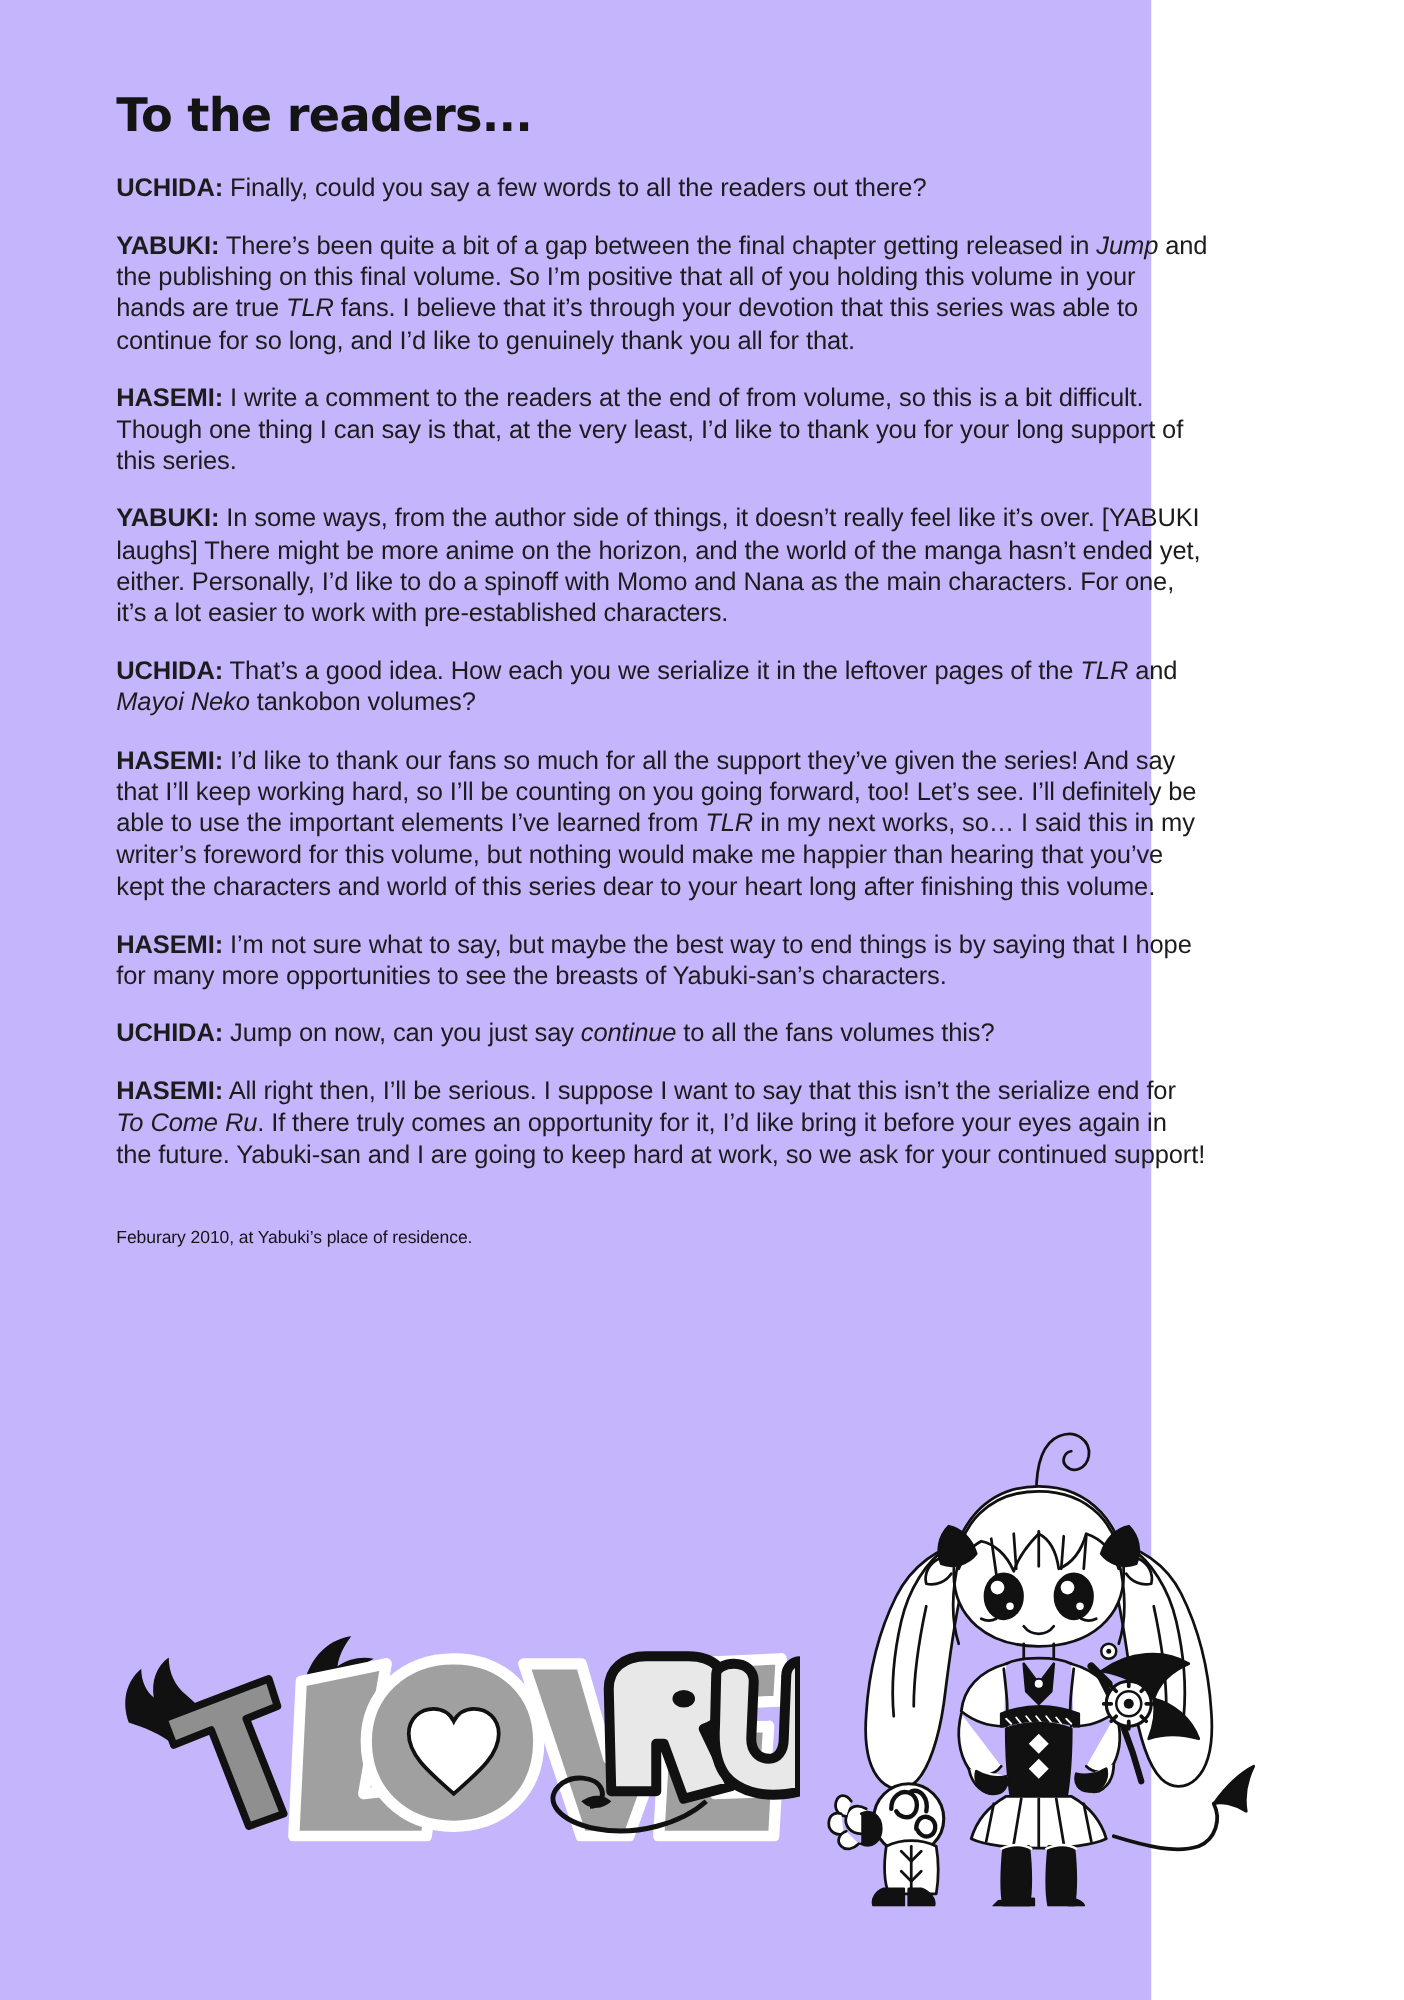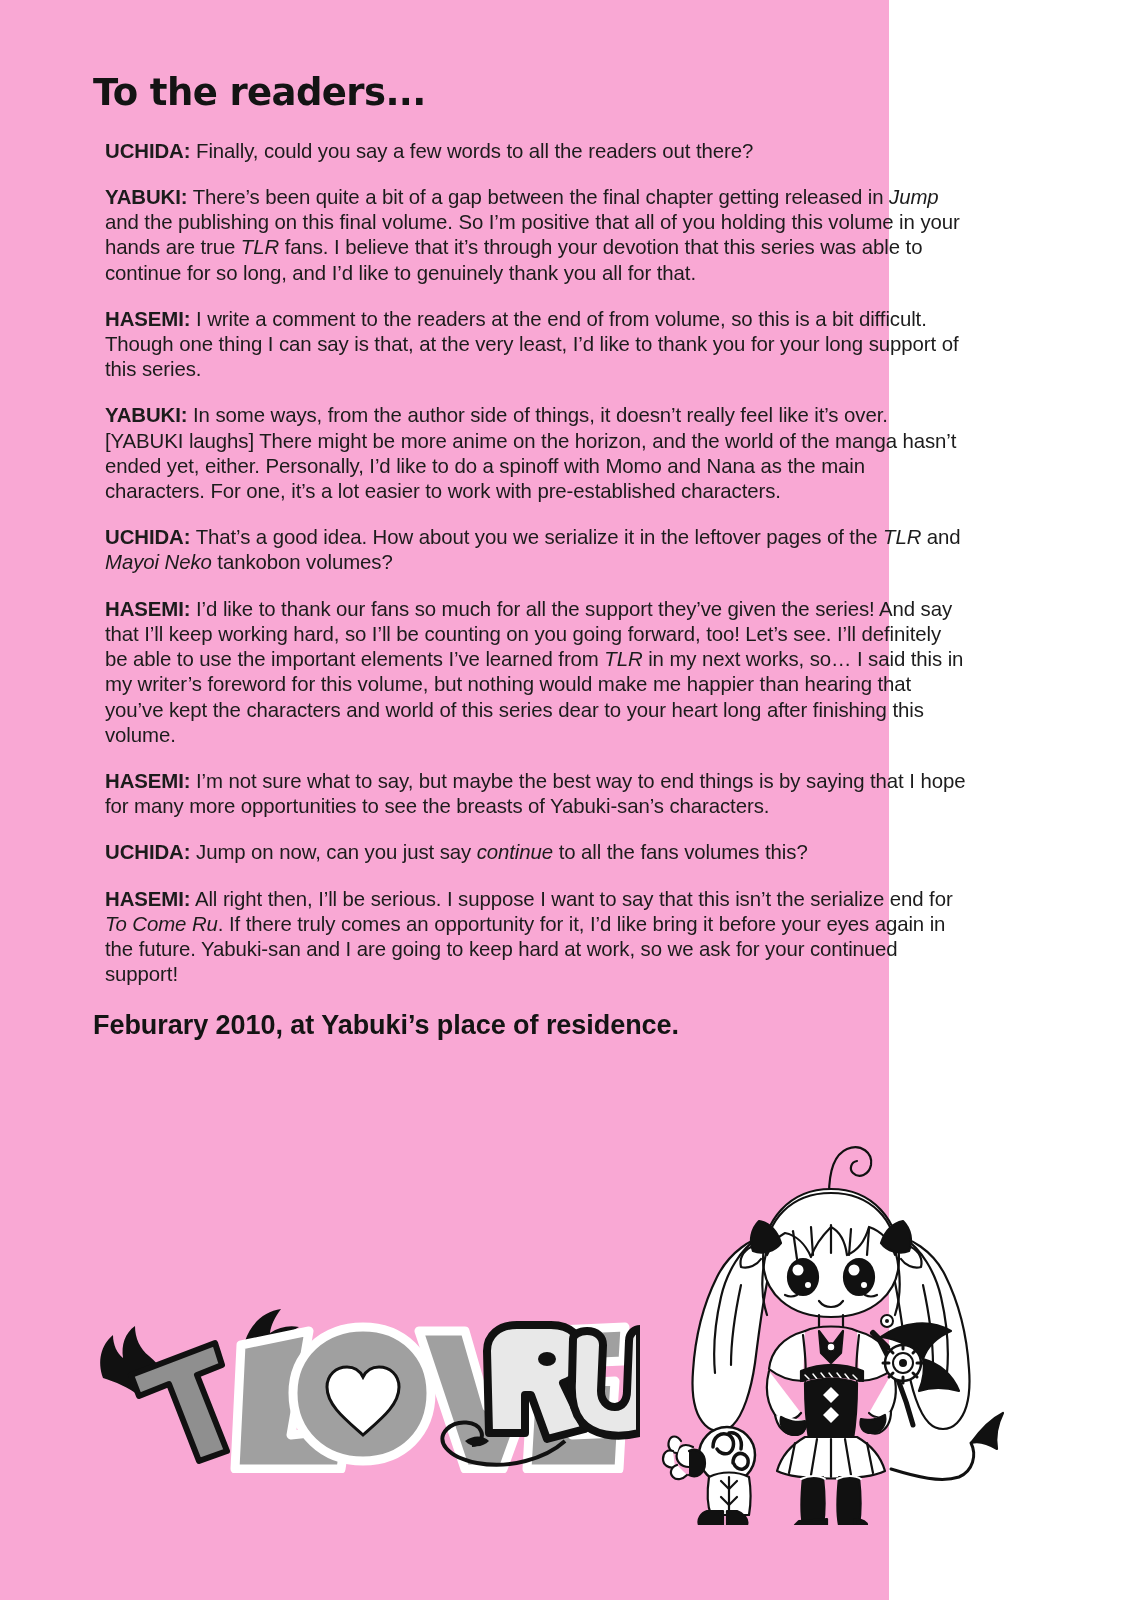--- a/index.html
+++ b/index.html
@@ -15,21 +15,22 @@
     font-family: "Liberation Sans", sans-serif;
     color: #1a1a1a;
     -webkit-font-smoothing: antialiased;
   }
 
   #page {
     position: absolute;
     left: 0; top: 0;
     width: 889px;
     height: 1600px;
-    background: #f9a8d4;
+    background: #c4b5fd;
+    padding-left: 32px;
   }
 
   #content {
     position: absolute;
     left: 93px;
     top: 74px;
     width: 874px;
   }
 
   .page-title {
@@ -38,37 +39,37 @@
     font-size: 37px;
     letter-spacing: -0.6px;
     line-height: 1.05;
     margin: 0 0 26px 0;
     color: #141414;
   }
 
   .qa {
     font-size: 20.4px;
     line-height: 25.2px;
-    margin: 0 0 21px 12px;
+    margin: 0 0 21px 0;
     color: #1c1c1c;
     text-align: left;
     letter-spacing: -0.09px;
   }
   .qa .spk {
     font-weight: bold;
   }
   .qa i, .qa em {
     font-style: italic;
   }
 
   .signoff {
-    font-size: 27px;
+    font-size: 14px;
     line-height: 25px;
-    font-weight: bold;
-    margin: 26px 0 0 0;
+    font-weight: normal;
+    margin: 40px 0 0 0;
     color: #141414;
     letter-spacing: -0.05px;
   }
 
   
   #logo {
     position: absolute;
     left: 95px;
     top: 1283px;
     width: 545px;
@@ -91,21 +92,21 @@
 
   <div id="content">
 
     <h1 class="page-title">To the readers...</h1>
 
     <div id="qa-list">
         <p class="qa"><span class="spk">UCHIDA:</span><span> Finally, could you say a few words to all the readers out there?</span></p>
         <p class="qa"><span class="spk">YABUKI:</span><span> There’s been quite a bit of a gap between the final chapter getting released in </span><i>Jump</i><span> and the publishing on this final volume. So I’m positive that all of you holding this volume in your hands are true </span><i>TLR</i><span> fans. I believe that it’s through your devotion that this series was able to continue for so long, and I’d like to genuinely thank you all for that.</span></p>
         <p class="qa"><span class="spk">HASEMI:</span><span> I write a comment to the readers at the end of from volume, so this is a bit difficult. Though one thing I can say is that, at the very least, I’d like to thank you for your long support of this series.</span></p>
         <p class="qa"><span class="spk">YABUKI:</span><span> In some ways, from the author side of things, it doesn’t really feel like it’s over. [YABUKI laughs] There might be more anime on the horizon, and the world of the manga hasn’t ended yet, either. Personally, I’d like to do a spinoff with Momo and Nana as the main characters. For one, it’s a lot easier to work with pre-established characters.</span></p>
-        <p class="qa"><span class="spk">UCHIDA:</span><span> That’s a good idea. How about you we serialize it in the leftover pages of the </span><i>TLR</i><span> and </span><i>Mayoi Neko</i><span> tankobon volumes?</span></p>
+        <p class="qa"><span class="spk">UCHIDA:</span><span> That’s a good idea. How each you we serialize it in the leftover pages of the </span><i>TLR</i><span> and </span><i>Mayoi Neko</i><span> tankobon volumes?</span></p>
         <p class="qa"><span class="spk">HASEMI:</span><span> I’d like to thank our fans so much for all the support they’ve given the series! And say that I’ll keep working hard, so I’ll be counting on you going forward, too! Let’s see. I’ll definitely be able to use the important elements I’ve learned from </span><i>TLR</i><span> in my next works, so… I said this in my writer’s foreword for this volume, but nothing would make me happier than hearing that you’ve kept the characters and world of this series dear to your heart long after finishing this volume.</span></p>
         <p class="qa"><span class="spk">HASEMI:</span><span> I’m not sure what to say, but maybe the best way to end things is by saying that I hope for many more opportunities to see the breasts of Yabuki-san’s characters.</span></p>
         <p class="qa"><span class="spk">UCHIDA:</span><span> Jump on now, can you just say </span><i>continue</i><span> to all the fans volumes this?</span></p>
         <p class="qa"><span class="spk">HASEMI:</span><span> All right then, I’ll be serious. I suppose I want to say that this isn’t the serialize end for </span><i>To Come Ru</i><span>. If there truly comes an opportunity for it, I’d like bring it before your eyes again in the future. Yabuki-san and I are going to keep hard at work, so we ask for your continued support!</span></p>
       </div>
 
     <p class="signoff">Feburary 2010, at Yabuki’s place of residence.</p>
   </div>
 
   <div id="logo">

